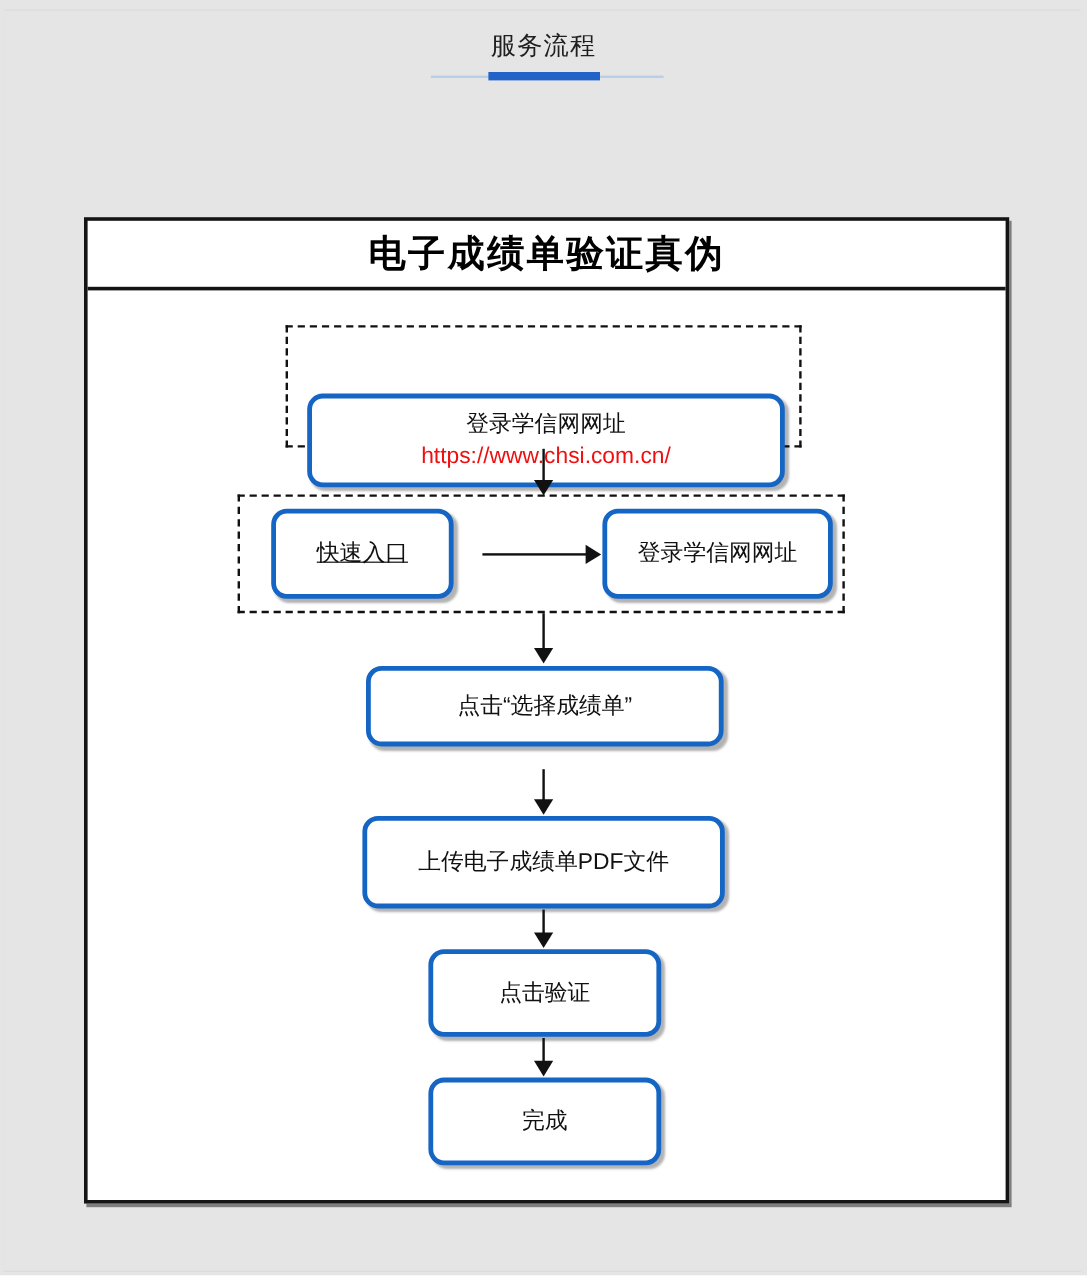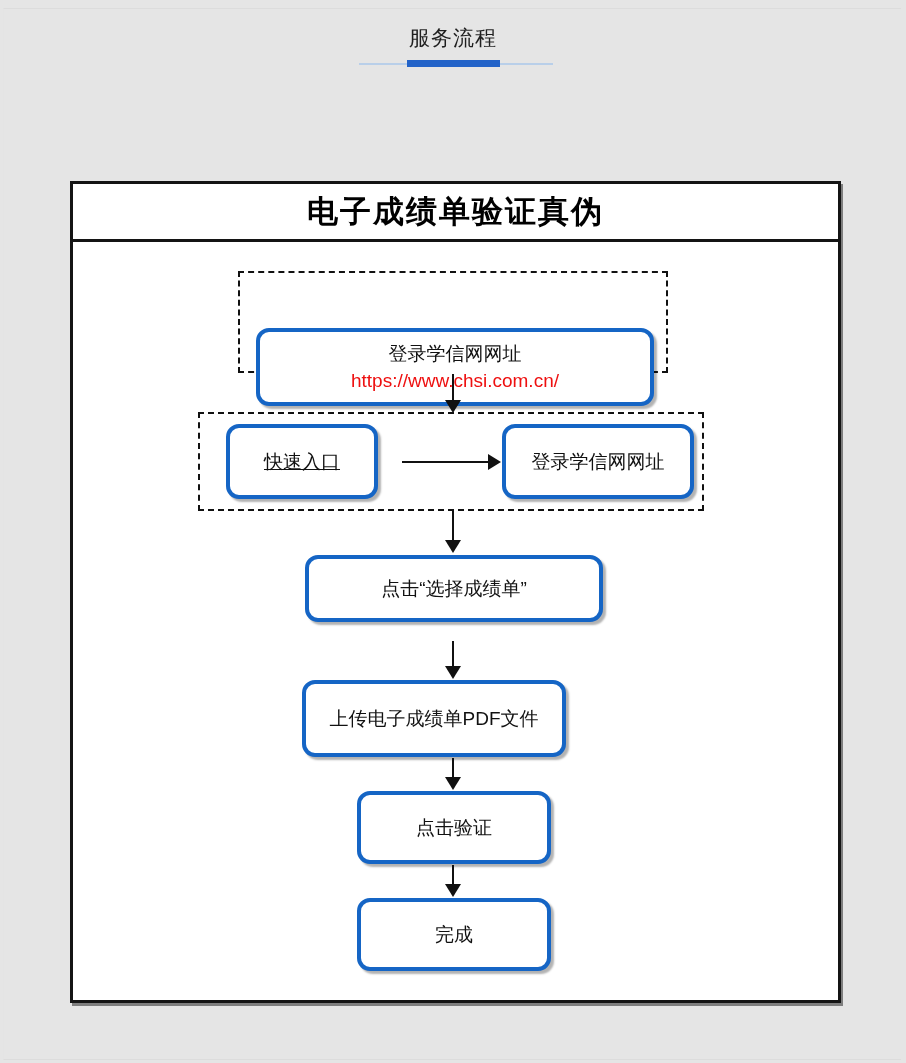--- a/index.html
+++ b/index.html
@@ -115,21 +115,21 @@
 
   <div class="node" style="left:305px; top:555px; width:298px; height:67px;">
     <span>点击“选择成绩单”</span>
   </div>
 
   <div class="v-arrow" style="left:445px; top:641px; height:38px;">
     <div class="shaft" style="height:26px;"></div>
       <div class="head" style="top:25px;"></div>
   </div>
 
-  <div class="node" style="left:302px; top:680px; width:264px; height:77px;">
+  <div class="node" style="left:302px; top:680px; width:302px; height:77px;">
     <span>上传电子成绩单PDF文件</span>
   </div>
 
   <div class="v-arrow" style="left:445px; top:758px; height:32px;">
     <div class="shaft" style="height:20px;"></div>
       <div class="head" style="top:19px;"></div>
   </div>
 
   <div class="node" style="left:357px; top:791px; width:194px; height:73px;">
     <span>点击验证</span>

